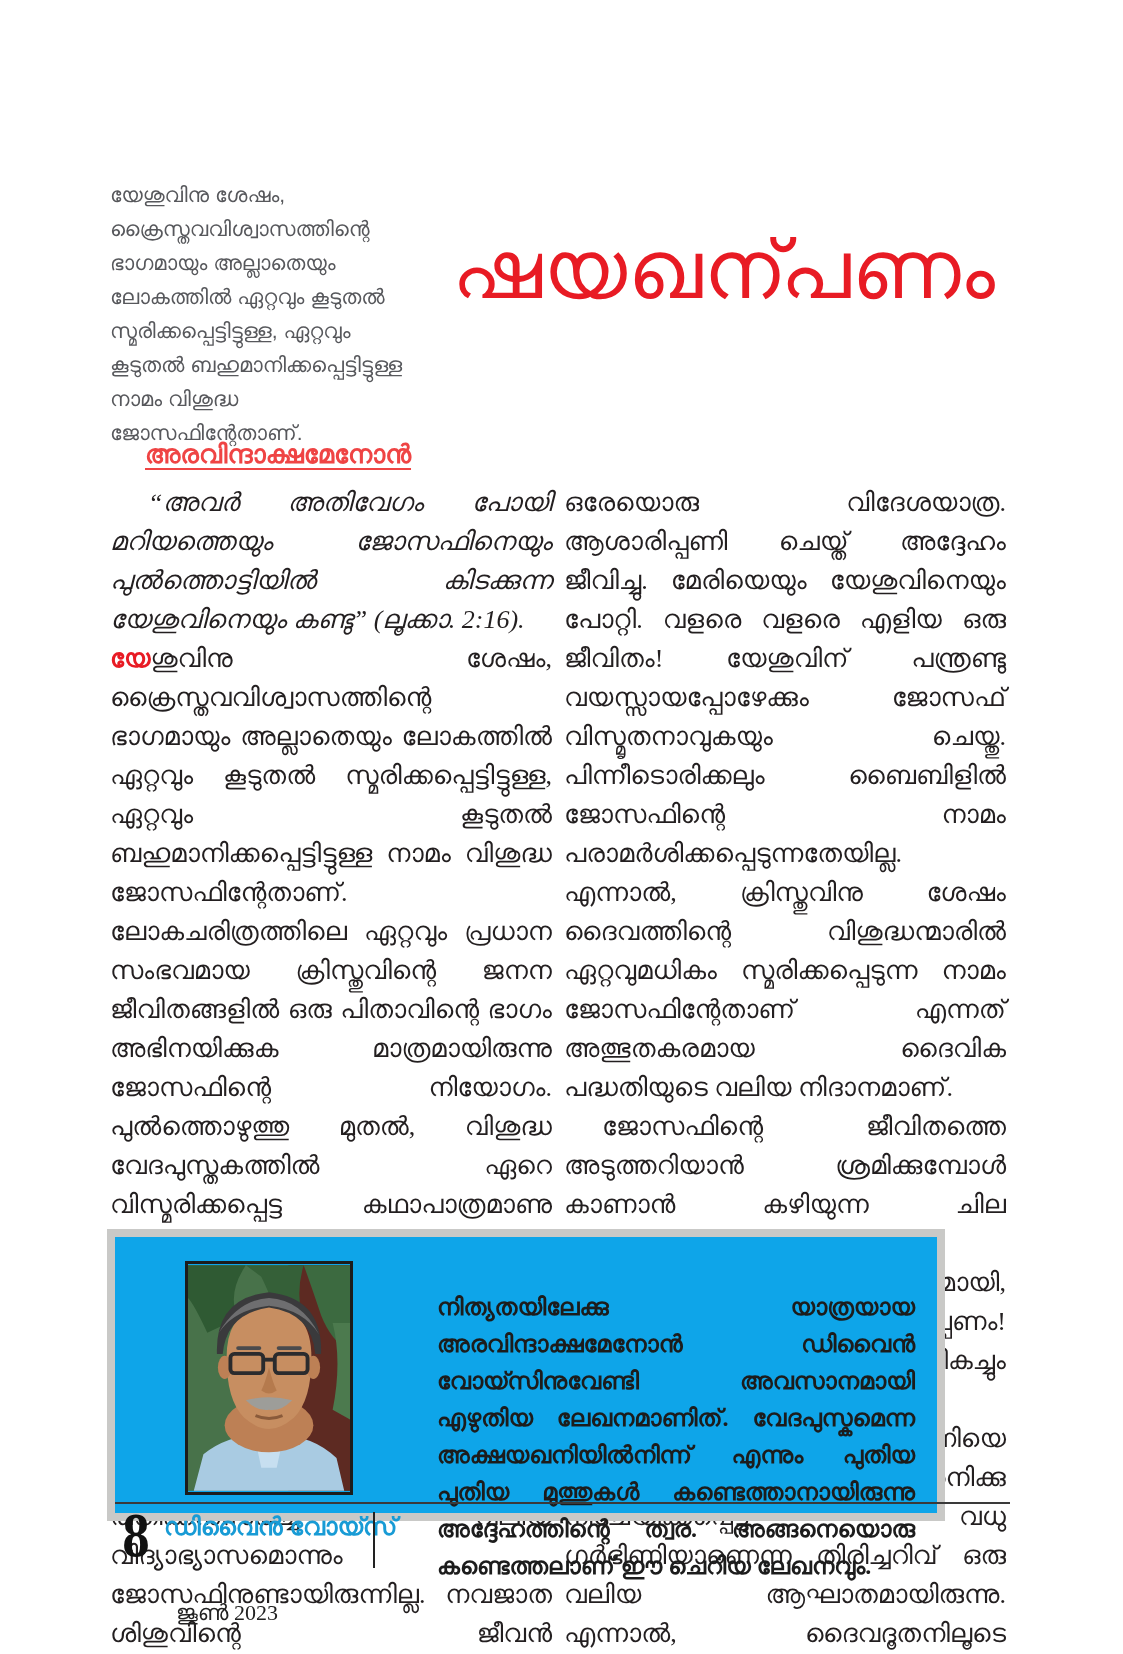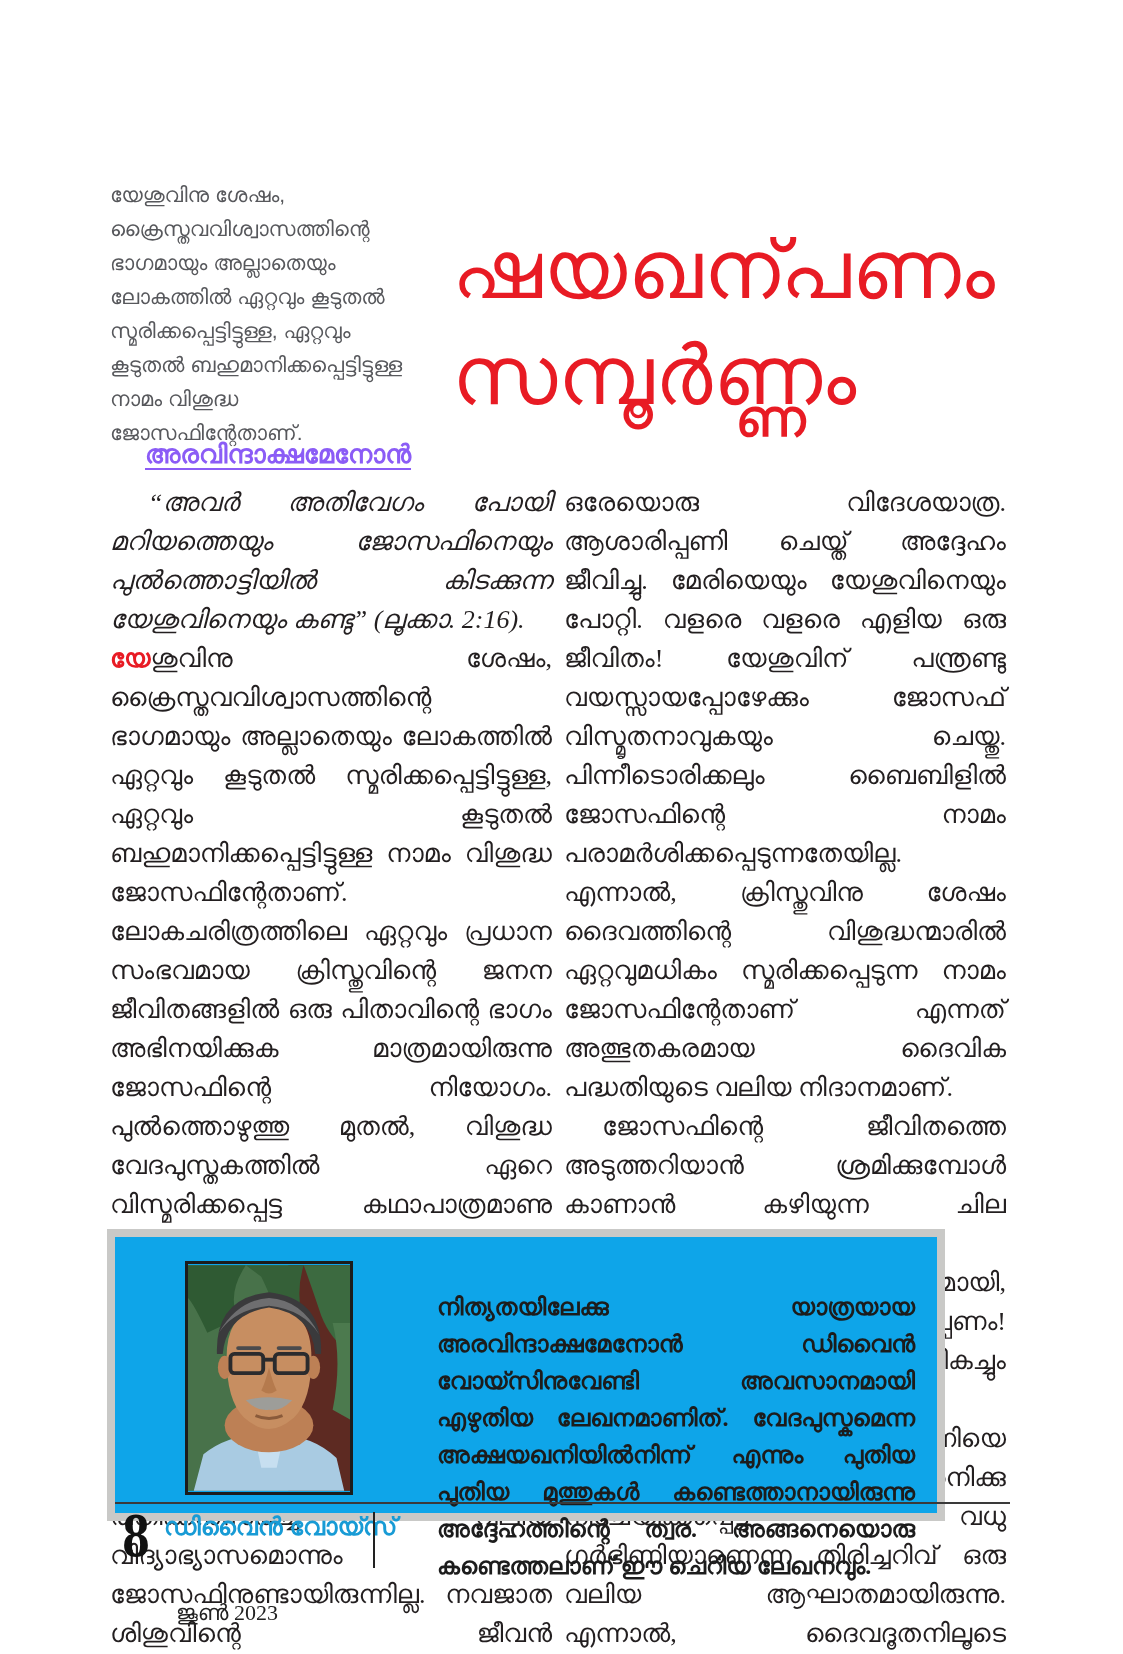--- a/index.html
+++ b/index.html
@@ -26,21 +26,21 @@
     color:#e81b24;
     font-size:82px;line-height:106px;
     letter-spacing:1px;
   }
   .title span{display:block;}
   
   .byline{
     position:absolute;left:145px;top:440px;margin:0;
     font-size:26px;font-weight:700;
     text-decoration:underline;text-underline-offset:5px;
-    color:#8b5cf6;
+    color:#ef4444;
     text-align:right;
   }
   
   .columns{
     position:absolute;left:110px;top:483px;width:896px;height:690px;
     display:flex;gap:12px;
   }
   .col{flex:1 1 0;}
   .col p{margin:0;text-align:justify;font-size:26px;line-height:39px;}
   .quote{font-style:italic;text-indent:38px;}
@@ -86,21 +86,20 @@
 </style>
 </head>
 <body>
 
 <div class="page">
 
   <p class="standfirst">യേശുവിനു ശേഷം, ക്രൈസ്തവവിശ്വാസത്തിന്റെ ഭാഗമായും അല്ലാതെയും ലോകത്തിൽ ഏറ്റവും കൂടുതൽ സ്മരിക്കപ്പെട്ടിട്ടുള്ള, ഏറ്റവും കൂടുതൽ ബഹുമാനിക്കപ്പെട്ടിട്ടുള്ള നാമം വിശുദ്ധ ജോസഫിന്റേതാണ്.</p>
 
   <h1 class="title">
       <span>ഷയഖന്പണം</span>
-      <span>സമ്പൂർണ്ണം</span>
     </h1>
 
   <h2 class="byline">അരവിന്ദാക്ഷമേനോൻ</h2>
 
   <div class="columns">
     <div class="col">
       <p class="quote">“അവർ അതിവേഗം പോയി മറിയത്തെയും ജോസഫിനെയും പുൽത്തൊട്ടിയിൽ കിടക്കുന്ന യേശുവിനെയും കണ്ടു” (ലൂക്കാ. 2:16).</p>
       <p class="para"><span class="dropcap">യേ</span><span>ശുവിനു ശേഷം, ക്രൈസ്തവവിശ്വാസത്തിന്റെ ഭാഗമായും അല്ലാതെയും ലോകത്തിൽ ഏറ്റവും കൂടുതൽ സ്മരിക്കപ്പെട്ടിട്ടുള്ള, ഏറ്റവും കൂടുതൽ ബഹുമാനിക്കപ്പെട്ടിട്ടുള്ള നാമം വിശുദ്ധ ജോസഫിന്റേതാണ്. ലോകചരിത്രത്തിലെ ഏറ്റവും പ്രധാന സംഭവമായ ക്രിസ്തുവിന്റെ ജനന ജീവിതങ്ങളിൽ ഒരു പിതാവിന്റെ ഭാഗം അഭിനയിക്കുക മാത്രമായിരുന്നു ജോസഫിന്റെ നിയോഗം. പുൽത്തൊഴുത്തു മുതൽ, വിശുദ്ധ വേദപുസ്തകത്തിൽ ഏറെ വിസ്മരിക്കപ്പെട്ട കഥാപാത്രമാണു ജോസഫ്. അദ്ദേഹം സംസാരിച്ചതായി ഒരു വാക്കു പോലും വേദപുസ്തകത്തിലില്ല. ദൈവം അദ്ദേഹത്തിനൊരു ദൗത്യം നല്കി. ഭർത്താവായി, പിതാവായി, ദാതാവായി, സംരക്ഷകനായി അഭിനയിക്കുവാൻ. അന്നത്തെ രീതിക്കനുസരിച്ച വലിയ വിദ്യാഭ്യാസമൊന്നും ജോസഫിനുണ്ടായിരുന്നില്ല. നവജാത ശിശുവിന്റെ ജീവൻ സംരക്ഷിക്കുവാനായി ഈജിപ്തിലേക്കു പോയതാണ് അദ്ദേഹം നടത്തിയ</span></p>
     </div>
     <div class="col">

